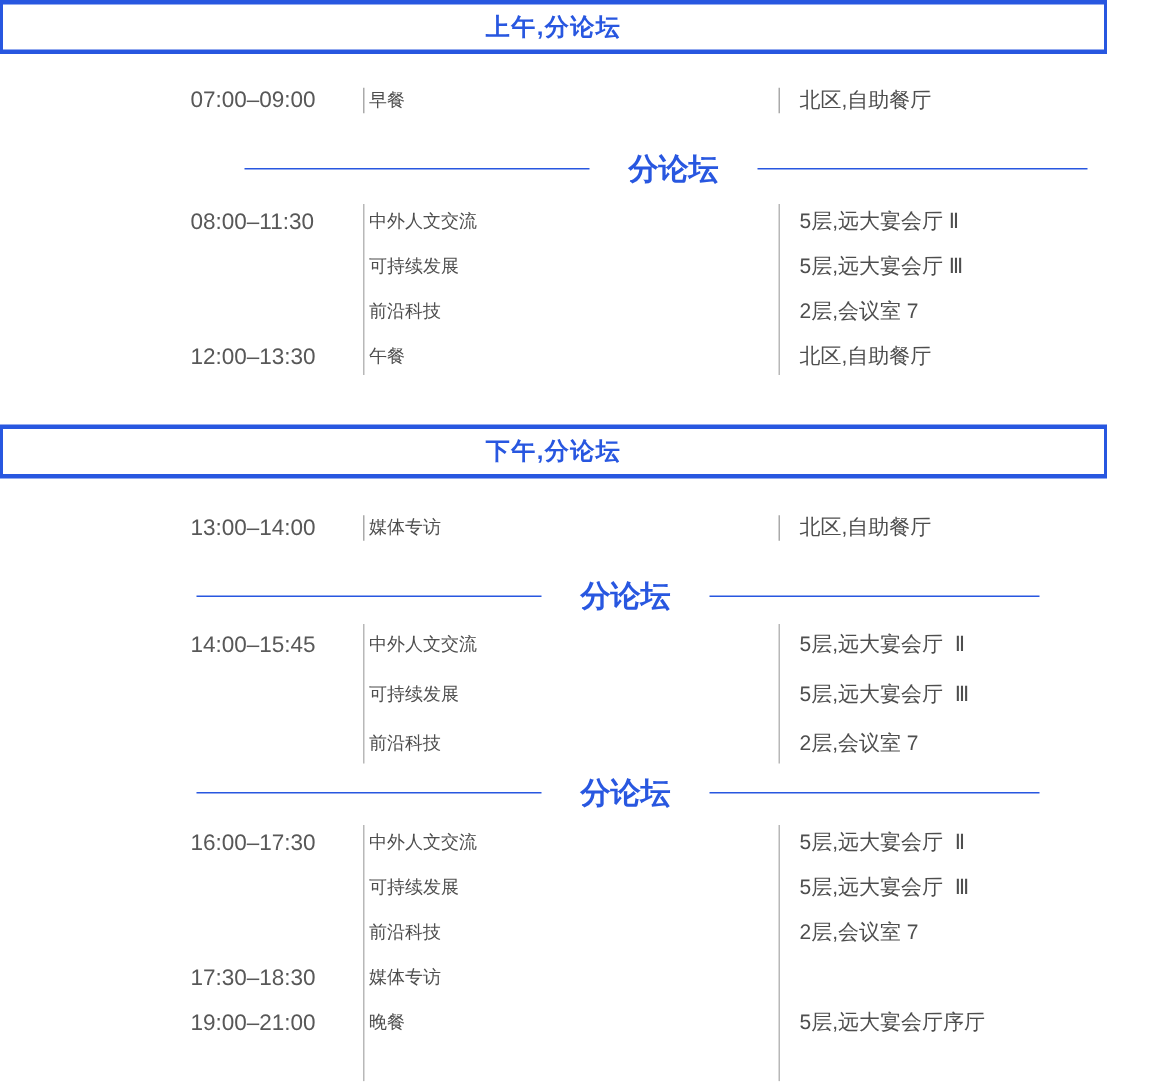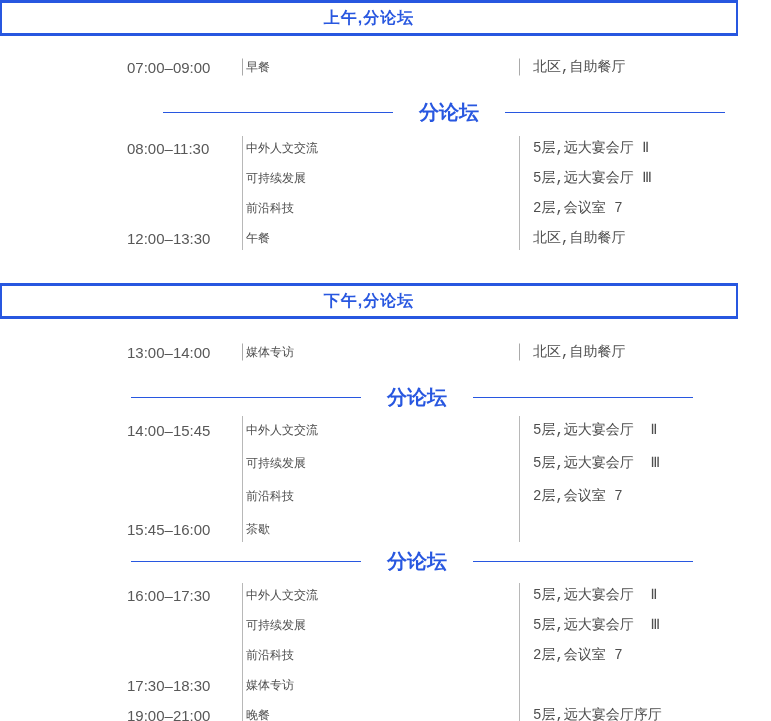--- a/index.html
+++ b/index.html
@@ -38,21 +38,21 @@
   .srow .time {
     position: absolute; left: 127px; top: 50%; transform: translateY(-50%);
     font-size: 15px; color: var(--time-text); white-space: pre;
   }
   .srow .event {
     position: absolute; left: 246px; top: 50%; transform: translateY(-50%);
     font-size: 12px; color: var(--text); white-space: pre;
   }
   .srow .loc {
     position: absolute; left: 533px; top: 50%; transform: translateY(-50%);
-    font-size: 14px; color: var(--text); white-space: pre; font-family: Liberation Mono, monospace;
+    font-size: 14px; color: var(--text); white-space: pre;
   }
   .vshort {
     position: absolute; width: 1px; height: 17px; top: 50%; transform: translateY(-50%);
     background: var(--line-gray);
   }
   .v1 { left: 242px; }
   .v2 { left: 519px; }
   
   .block { position: relative; }
   .block .srow { height: 30px; }
@@ -158,24 +158,20 @@
       <span class="loc">5层,远大宴会厅  Ⅱ</span>
     </div>
     <div class="srow">
       <span class="event">可持续发展</span>
       <span class="loc">5层,远大宴会厅  Ⅲ</span>
     </div>
     <div class="srow">
       <span class="event">前沿科技</span>
       <span class="loc">2层,会议室 7</span>
     </div>
-    <div class="srow">
-      <span class="time">15:45–16:00</span>
-      <span class="event">茶歇</span>
-    </div>
   </div>
 
   <div class="fdiv shift mt6">
     <span class="ll"></span>
     <span class="lab">分论坛</span>
     <span class="lr"></span>
   </div>
 
   <div class="block bleed mt9">
     <span class="vtall v1"></span>

